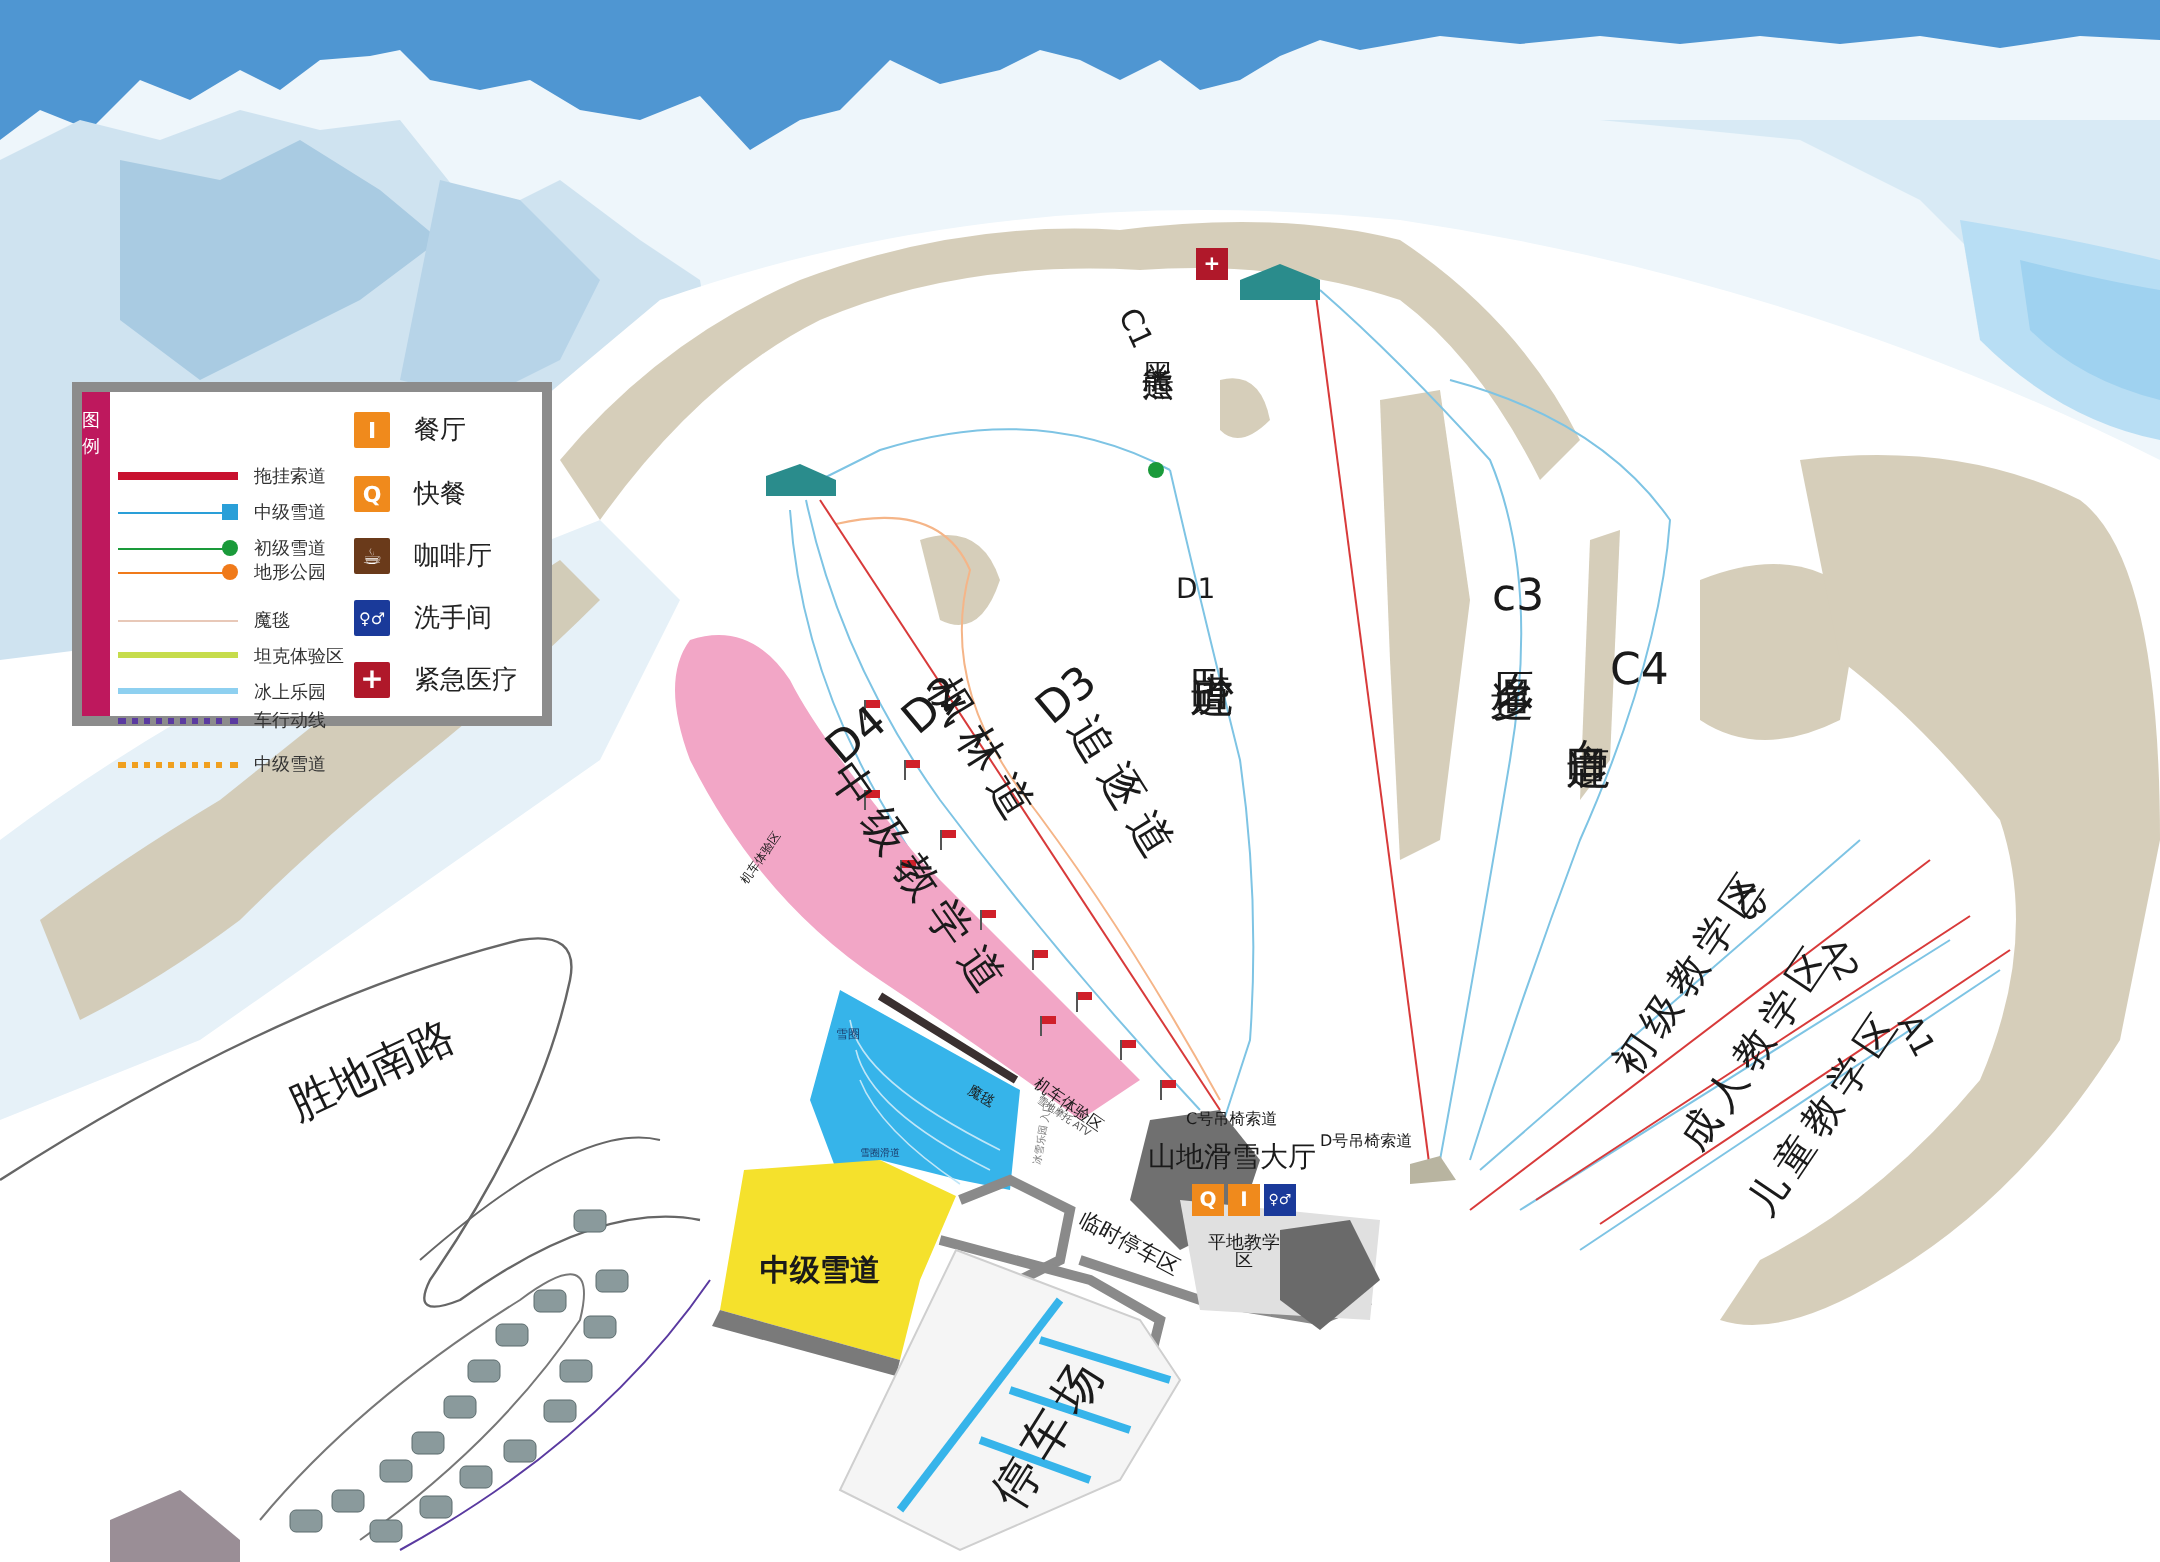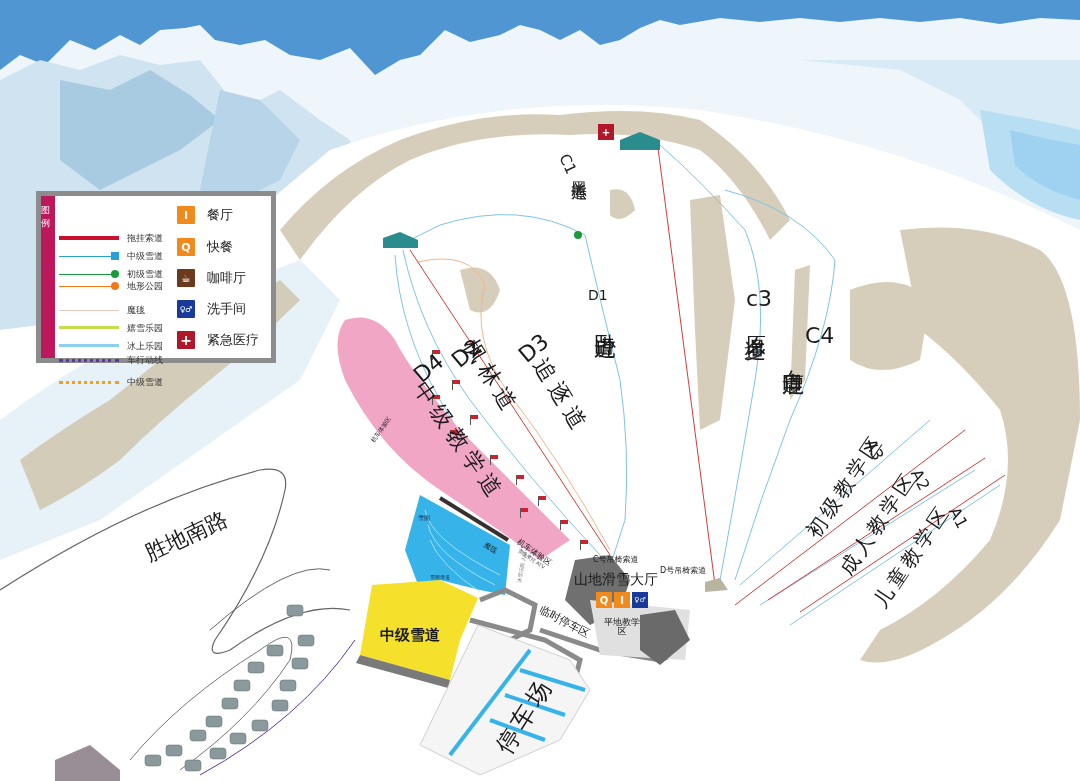--- a/index.html
+++ b/index.html
@@ -229,21 +229,21 @@
     <div class="rowL" style="top:76px;">
       <span class="sw">
           <span style="position:absolute;left:0;top:7px;width:60px;height:1px;background:#e8c8b8;"></span>
         </span>
       <span>魔毯</span>
     </div>
     <div class="rowL" style="top:94px;">
       <span class="sw">
           <span style="position:absolute;left:0;top:5px;width:60px;height:3px;background:#c6dc4c;"></span>
         </span>
-      <span>嬉雪乐园</span>
+      <span>坦克体验区</span>
     </div>
     <div class="rowL" style="top:112px;">
       <span class="sw">
           <span style="position:absolute;left:0;top:5px;width:60px;height:3px;background:#8ed0f0;"></span>
         </span>
       <span>冰上乐园</span>
     </div>
     <div class="rowL" style="top:126px;">
       <span class="sw">
           <span style="position:absolute;left:0;top:6px;width:60px;height:0;border-top:3px dotted #5a3aa0;"></span>

